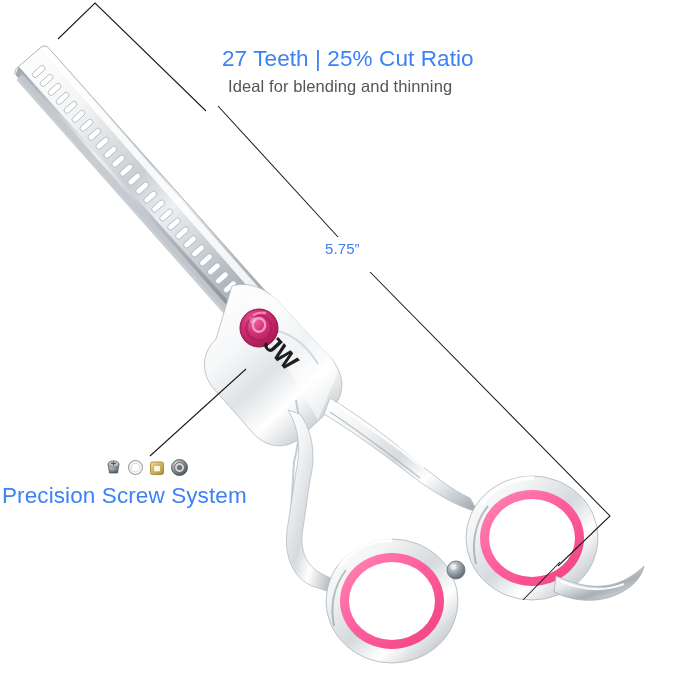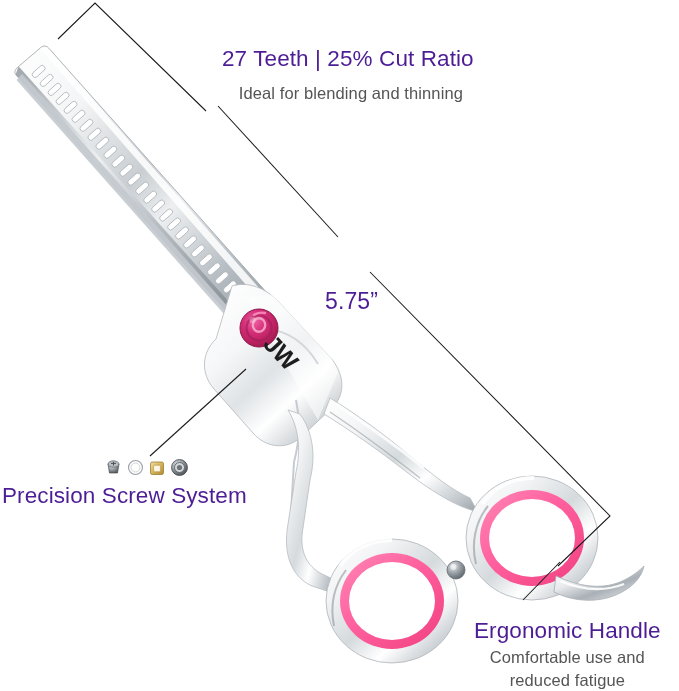--- a/index.html
+++ b/index.html
@@ -12,40 +12,40 @@
     -webkit-font-smoothing:antialiased;
   }
   #stage{position:absolute;inset:0;width:679px;height:691px;}
   .layer{position:absolute;left:0;top:0;width:679px;height:691px;}
   svg.layer{overflow:visible;}
 
   
   .callout{position:absolute;}
   .ttl{
     font-size:22.5px;
-    color:#4c1d95;
+    color:#3b82f6;
     font-weight:400;
     letter-spacing:.1px;
     line-height:1.18;
     white-space:nowrap;
   }
   .sub{
     font-size:16.5px;
     color:#555555;
     font-weight:400;
     letter-spacing:.1px;
     line-height:1.28;
     white-space:nowrap;
   }
 
   #teeth-callout{left:222px;top:46px;text-align:left;}
-  #teeth-callout .sub{margin-top:10px;margin-left:6px;text-align:center;}
+  #teeth-callout .sub{margin-top:3px;margin-left:6px;}
 
   #length-callout{left:325px;top:240px;}
-  #length-callout .ttl{font-size:23px;margin-top:48px;}
+  #length-callout .ttl{font-size:15px;}
 
   #screw-callout{left:2px;top:483px;text-align:right;}
   #screw-callout .sub{margin-top:2px;margin-left:1px;}
 
   #handle-callout{left:474px;top:618px;text-align:center;}
   #handle-callout .sub{margin-top:2px;}
 
   
   #screw-parts{
     position:absolute;left:104px;top:458px;
@@ -294,19 +294,14 @@
   </div>
 
   <div class="callout" id="length-callout">
     <div class="ttl">5.75”</div>
   </div>
 
   <div class="callout" id="screw-callout">
     <div class="ttl">Precision Screw System</div>
   </div>
 
-  <div class="callout" id="handle-callout">
-    <div class="ttl">Ergonomic Handle</div>
-    <div class="sub">Comfortable use and</div>
-    <div class="sub">reduced fatigue</div>
-  </div>
 
 </div>
 
 </body></html>

